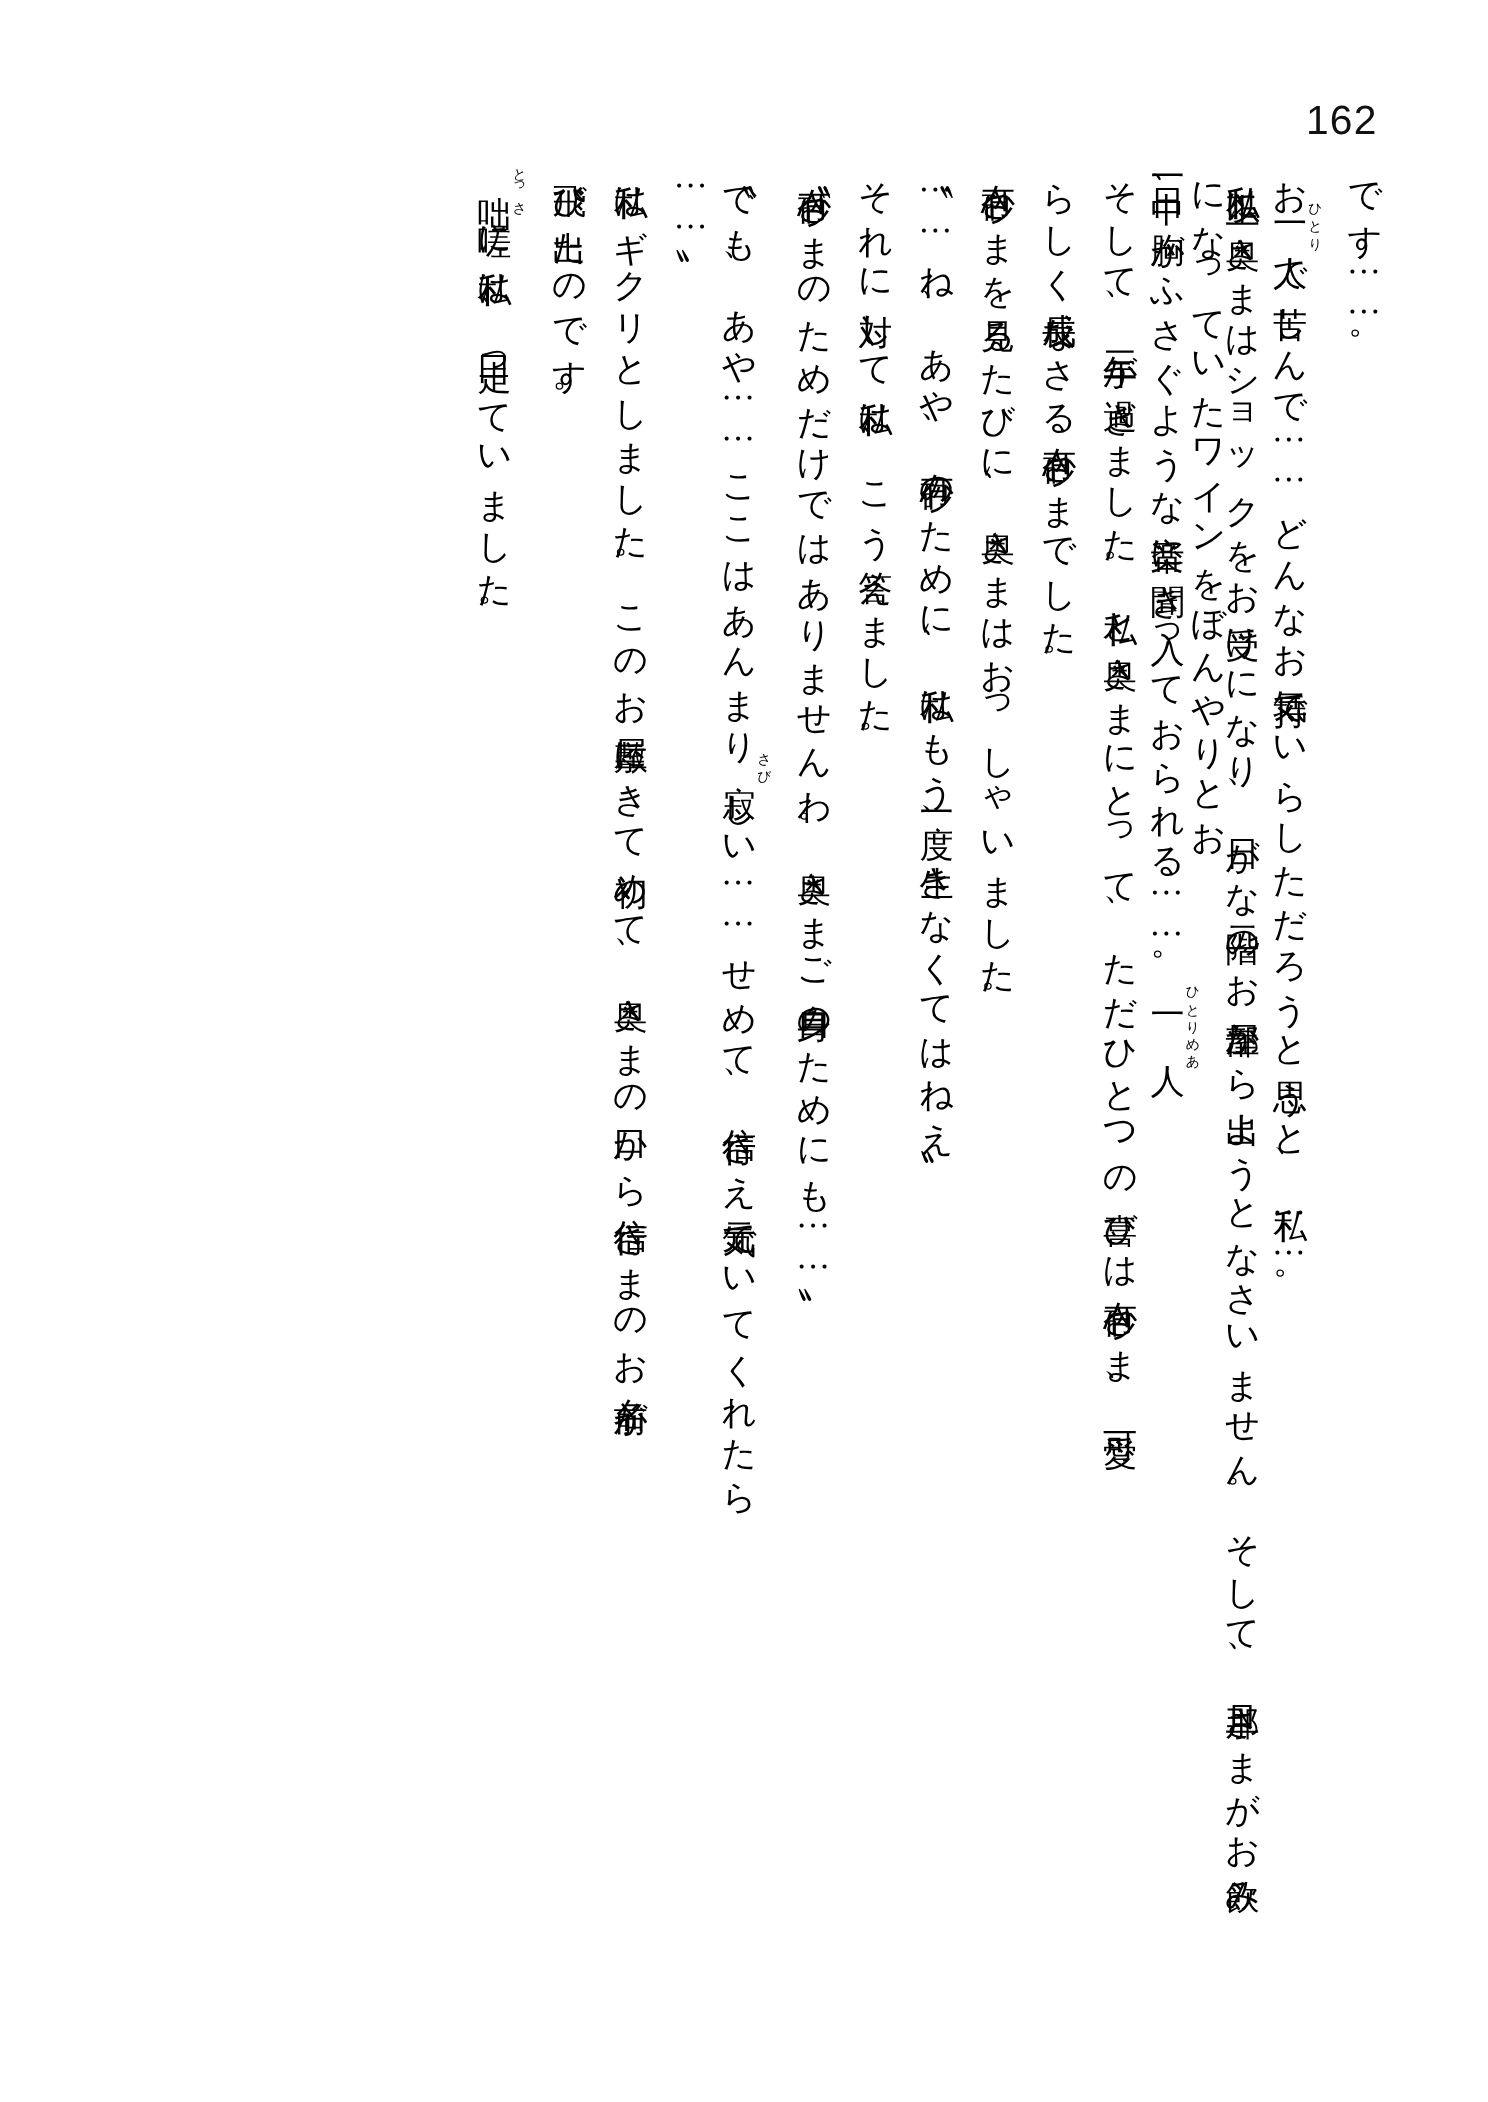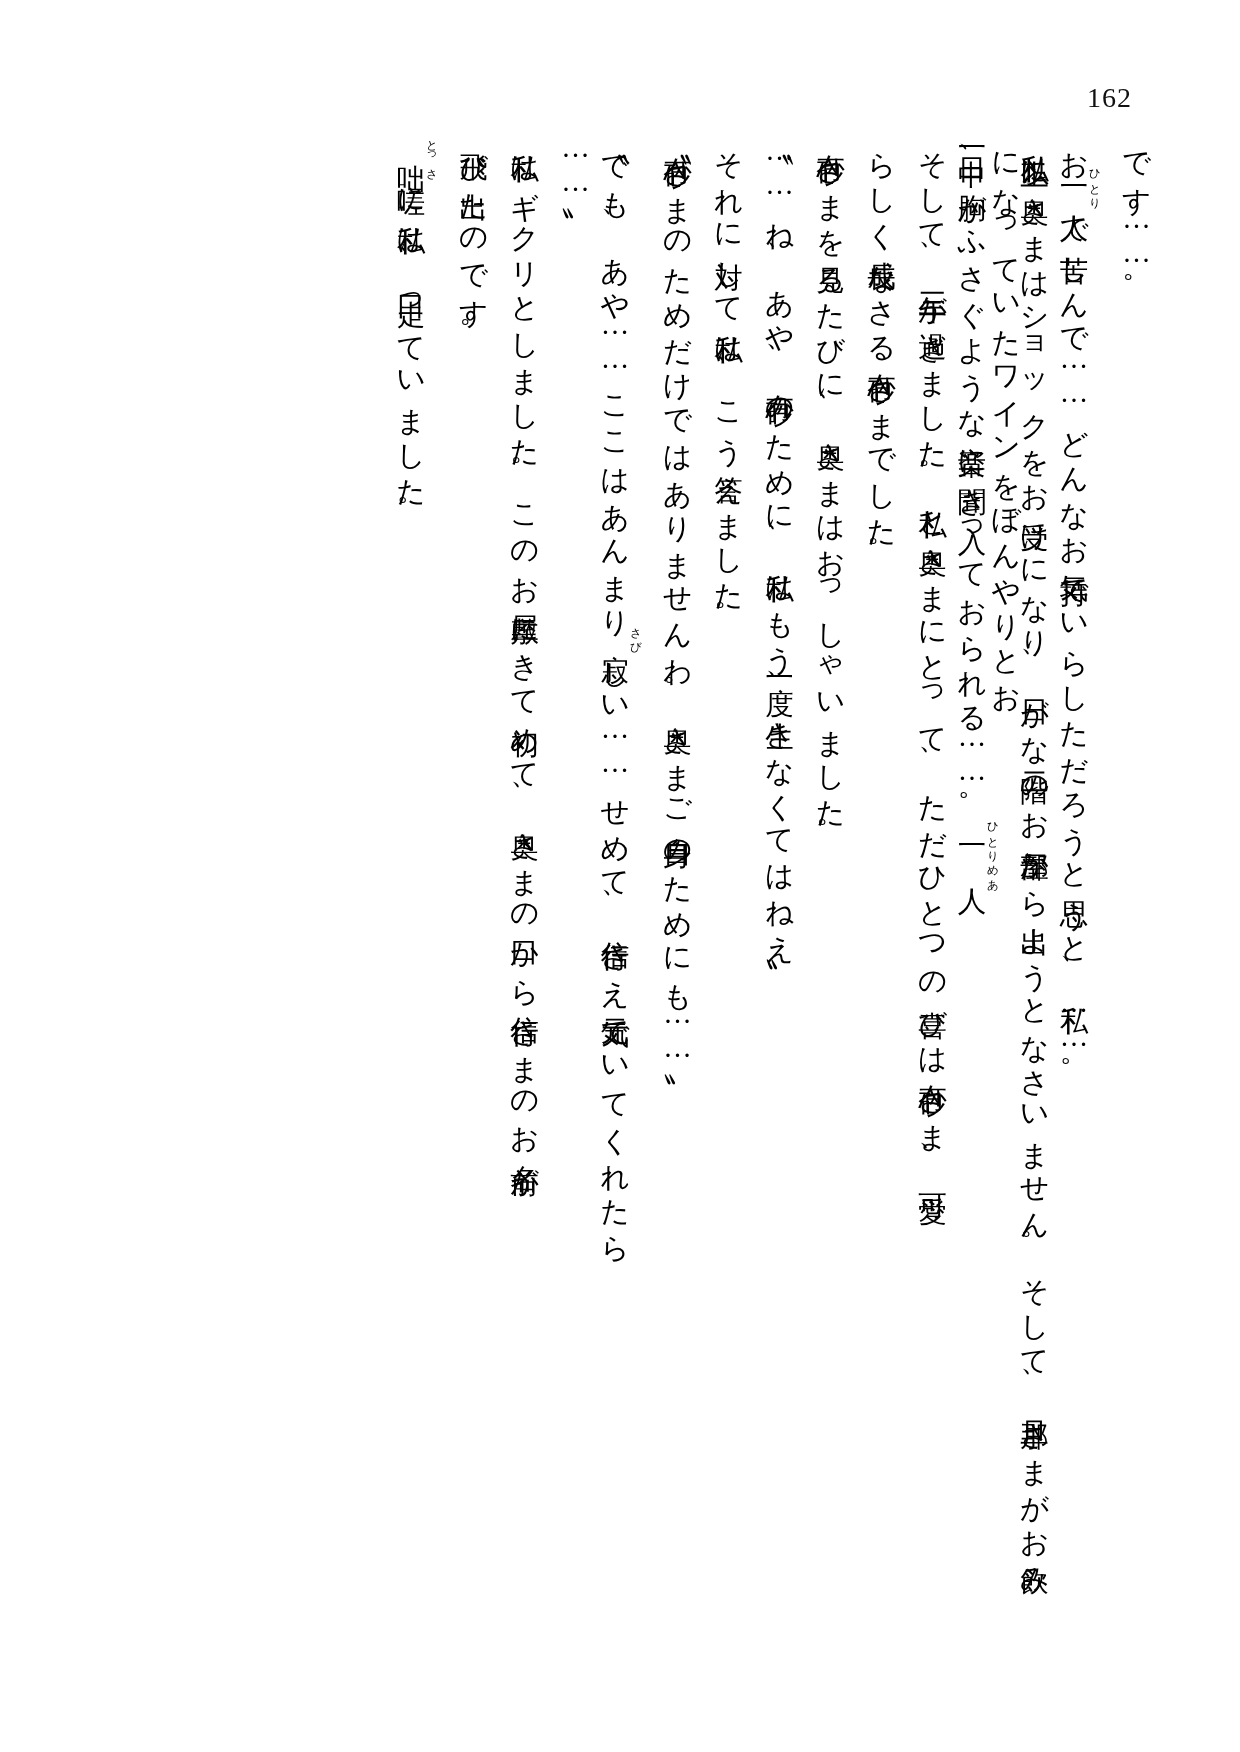--- a/index.html
+++ b/index.html
@@ -12,25 +12,25 @@
     width: 1240px;
     height: 1752px;
     background: #ffffff;
     overflow: hidden;
     font-family: "Liberation Serif", "DejaVu Serif", serif;
     color: #000000;
   }
   .page-number {
     position: absolute;
     top: 82px;
-    right: 108px;
-    font-size: 28px;
+    right: 92px;
+    font-size: 34px;
     letter-spacing: 1px;
     color: #111;
-    font-family: Liberation Serif, serif;
+    font-family: Liberation Sans, sans-serif;
   }
   .text-block {
     position: absolute;
     top: 132px;
     right: 88px;
     left: 120px;
     bottom: 150px;
     display: flex;
     flex-direction: row-reverse;
     align-items: flex-start;

